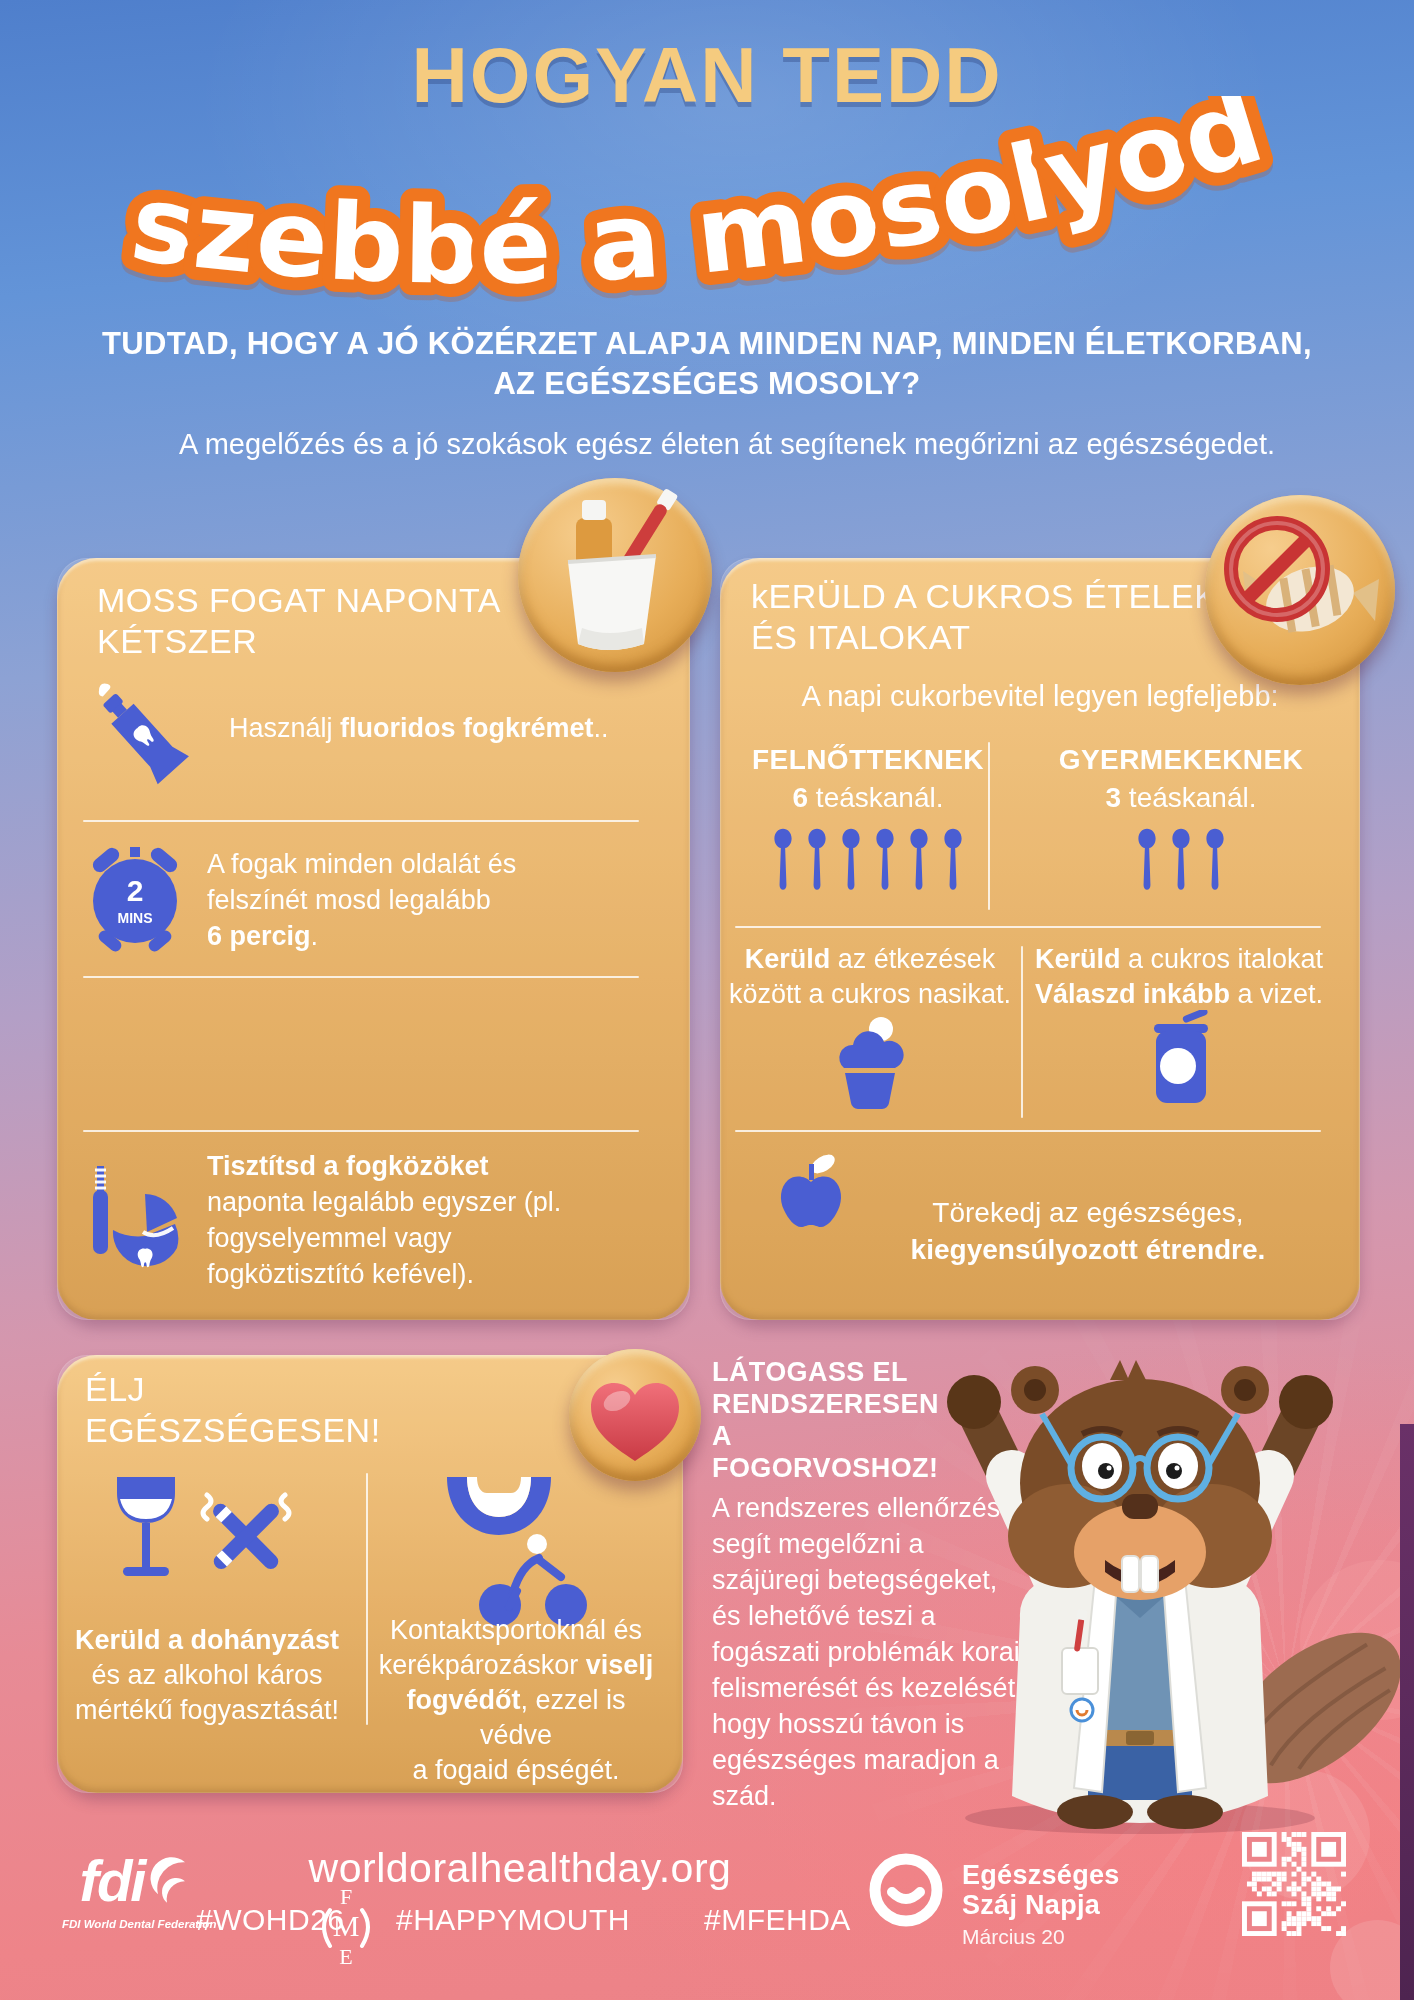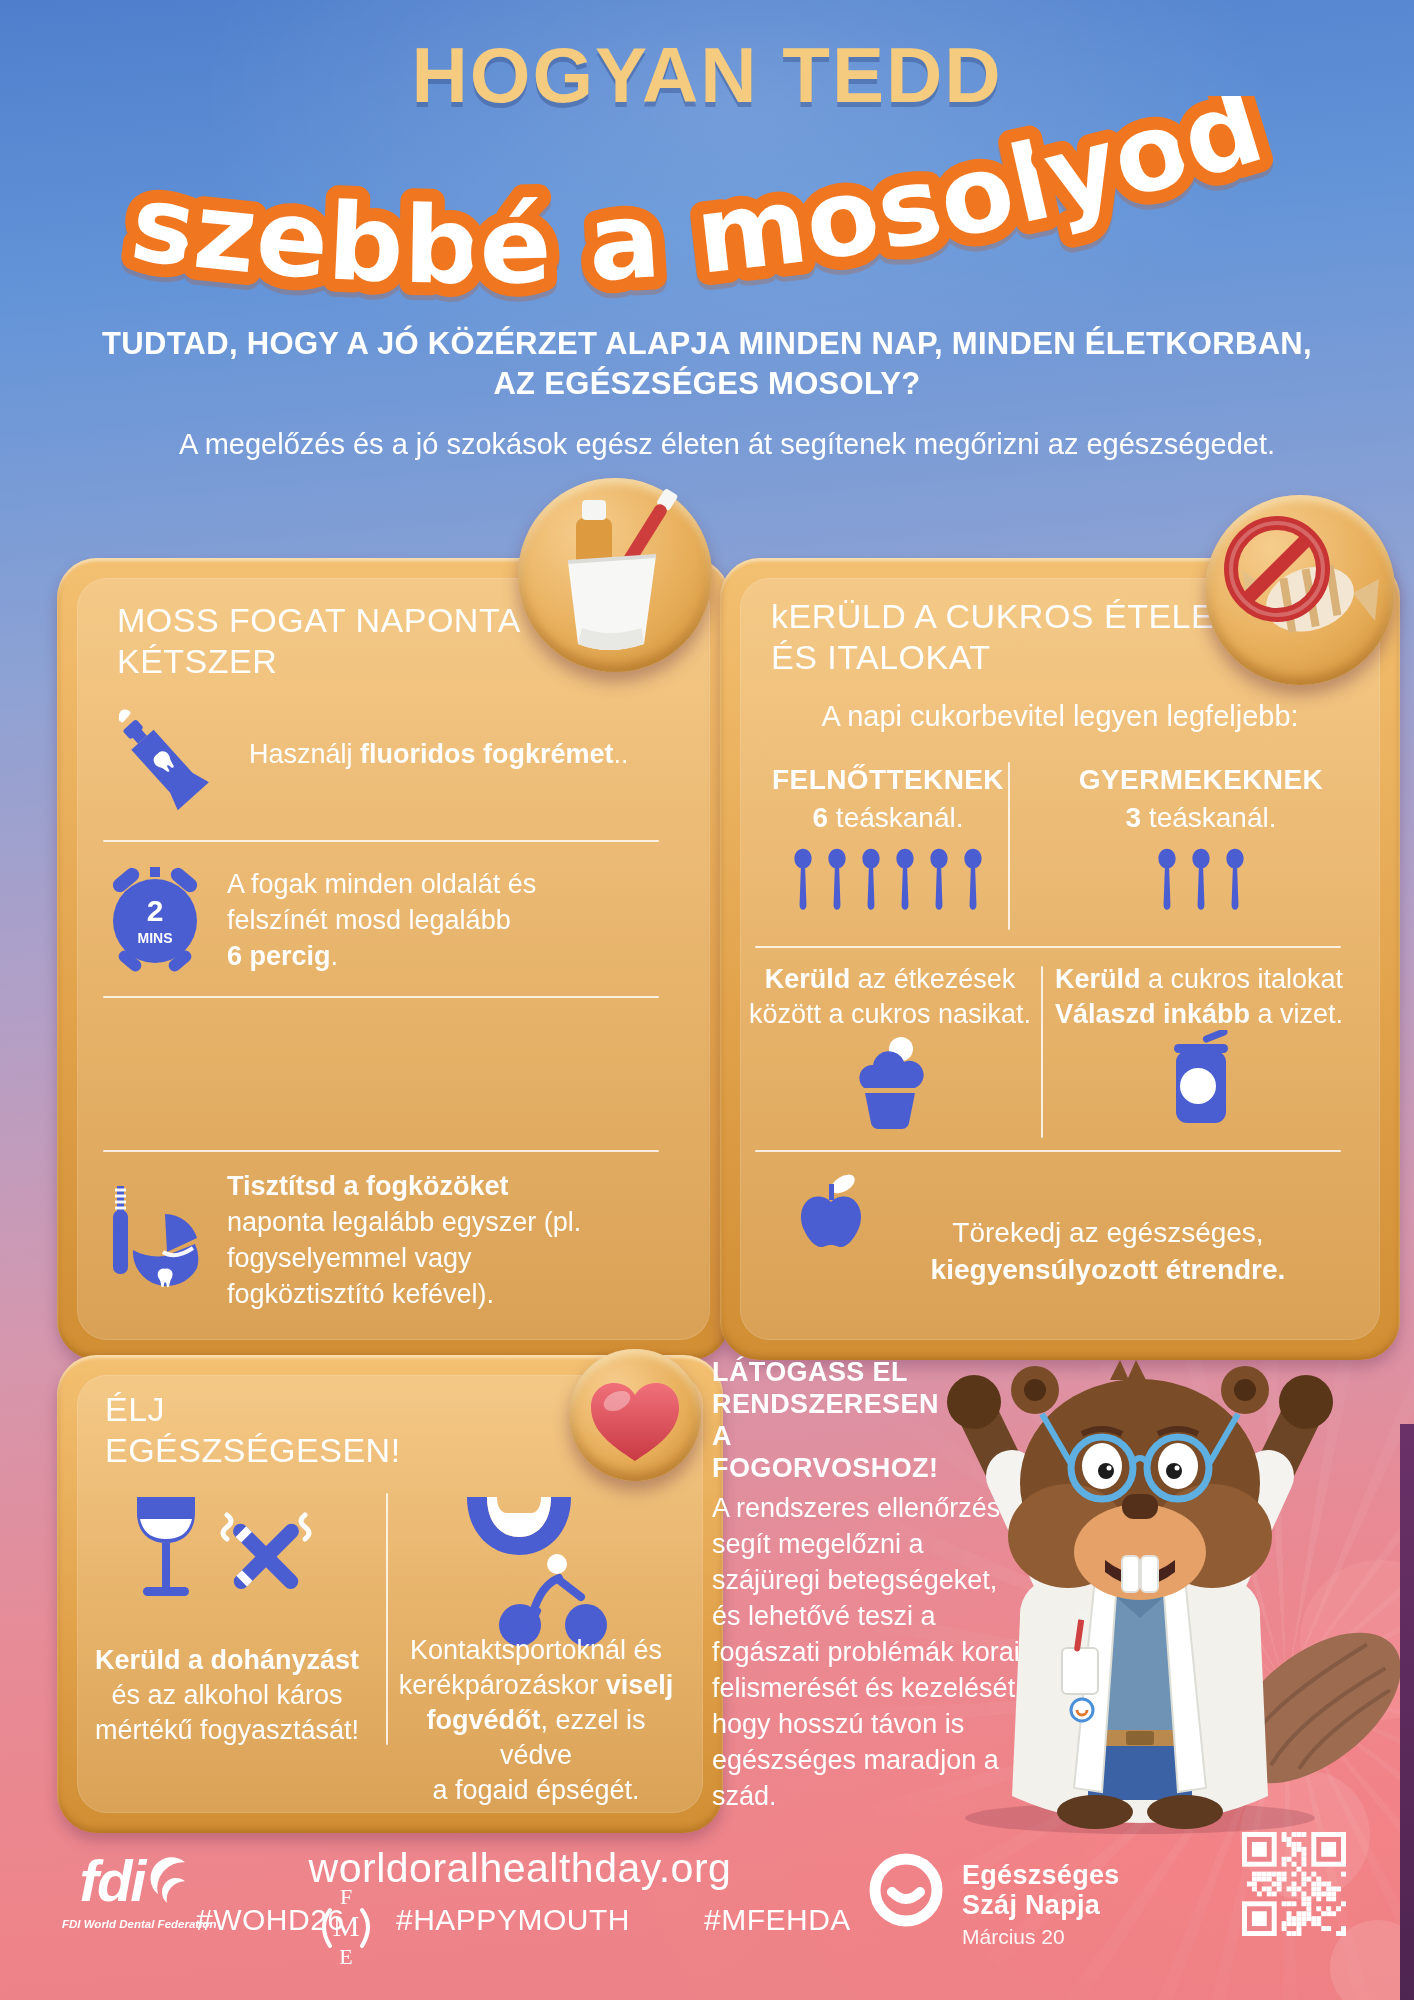--- a/index.html
+++ b/index.html
@@ -15,21 +15,21 @@
   .b{font-weight:700}
   
   .kicker{top:30px;left:0;width:100%;text-align:center;font-size:78px;font-weight:800;
     letter-spacing:2px;color:#f5cb7f;text-shadow:0 5px 0 rgba(47,70,130,.38);}
   .arc-svg{top:96px;left:70px;width:1274px;height:240px;filter:drop-shadow(0 5px 0 rgba(190,80,20,.25));}
   .arc-text{font-family:"DejaVu Sans",sans-serif;font-size:106px;font-weight:bold;fill:#fff;
     stroke:#f0761f;stroke-width:26px;paint-order:stroke;stroke-linejoin:round;letter-spacing:1px;}
   .lead{top:324px;left:0;width:100%;text-align:center;font-size:31px;font-weight:700;line-height:40px;letter-spacing:.3px;}
   .sub{top:428px;left:0;width:100%;text-align:center;font-size:29px;font-weight:400;padding-left:20px;}
   
-  .card{position:absolute;border-radius:40px;padding:20px;
+  .card{position:absolute;border-radius:40px;padding:0;
     background:linear-gradient(180deg,#f3c071 0%,#e2a34c 55%,#d18e33 100%);
     box-shadow:0 8px 14px rgba(90,40,80,.28), inset 0 3px 3px rgba(255,248,230,.55), inset 0 -4px 6px rgba(150,90,20,.45);}
   .card-inner{position:relative;width:100%;height:100%;border-radius:30px;
     background:rgba(255,255,255,.17);box-shadow:inset 0 0 0 1px rgba(255,255,255,.12);}
   .card-brush{left:57px;top:558px;width:633px;height:762px;}
   .card-sugar{left:720px;top:558px;width:640px;height:762px;}
   .card-healthy{left:57px;top:1355px;width:626px;height:438px;}
   .card-title{position:absolute;font-size:34px;line-height:41px;font-weight:400;color:#fff;letter-spacing:.5px;}
   .hline{position:absolute;height:2px;background:rgba(255,255,255,.8);border-radius:2px;}
   .vline{position:absolute;width:2px;background:rgba(255,255,255,.8);border-radius:2px;}
@@ -98,21 +98,21 @@
     <text class="arc-text"><textPath href="#arcp" startOffset="28">szebbé a mosolyod</textPath></text>
   </svg>
 
   <div class="lead abs">TUDTAD, HOGY A JÓ KÖZÉRZET ALAPJA MINDEN NAP, MINDEN ÉLETKORBAN,<br>AZ EGÉSZSÉGES MOSOLY?</div>
   <div class="sub abs">A megelőzés és a jó szokások egész életen át segítenek megőrizni az egészségedet.</div>
 
   <div class="card card-brush">
     <div class="card-inner">
       <div class="card-title" style="left:40px;top:22px;">MOSS FOGAT NAPONTA<br>KÉTSZER</div>
 
-      <div class="b-row" style="top:102px;height:148px;gap:36px;">
+      <div class="b-row" style="top:96px;height:148px;gap:36px;">
         <div class="b-ico">
           <svg width="110" height="126" viewBox="0 0 110 126">
             <g transform="rotate(-42 55 63)">
               <rect class="icon-blue" x="44" y="22" width="18" height="12" rx="3"></rect>
               <rect class="icon-blue" x="47" y="33" width="12" height="9"></rect>
               <path class="icon-blue" d="M38 42 h30 v58 l6 18 H32 l6-18 z"></path>
               <path fill="#fff" d="M50 10 q7-8 12 0 q2 4-2 5 l-10 1 q-3-3 0-6z"></path>
               <path fill="#fff" transform="translate(43,62) scale(1.5)" d="M8.6.3C11 .3 13 2 13 4.8c0 1.5-.6 2.6-1.2 3.8-.5 1-.9 2.4-1.1 4-.1 1-.6 1.6-1.2 1.6-.8 0-.9-1.2-1-2.2-.1-.9-.4-1.5-.9-1.5s-.8.6-.9 1.5c-.1 1-.2 2.2-1 2.2-.6 0-1.1-.6-1.2-1.6-.2-1.6-.6-3-1.1-4C2.6 7.4 2 6.3 2 4.8 2 2 4 .3 6.4.3c.5 0 1 .2 1.1.2.1 0 .6-.2 1.1-.2z"></path>
             </g>
           </svg>

